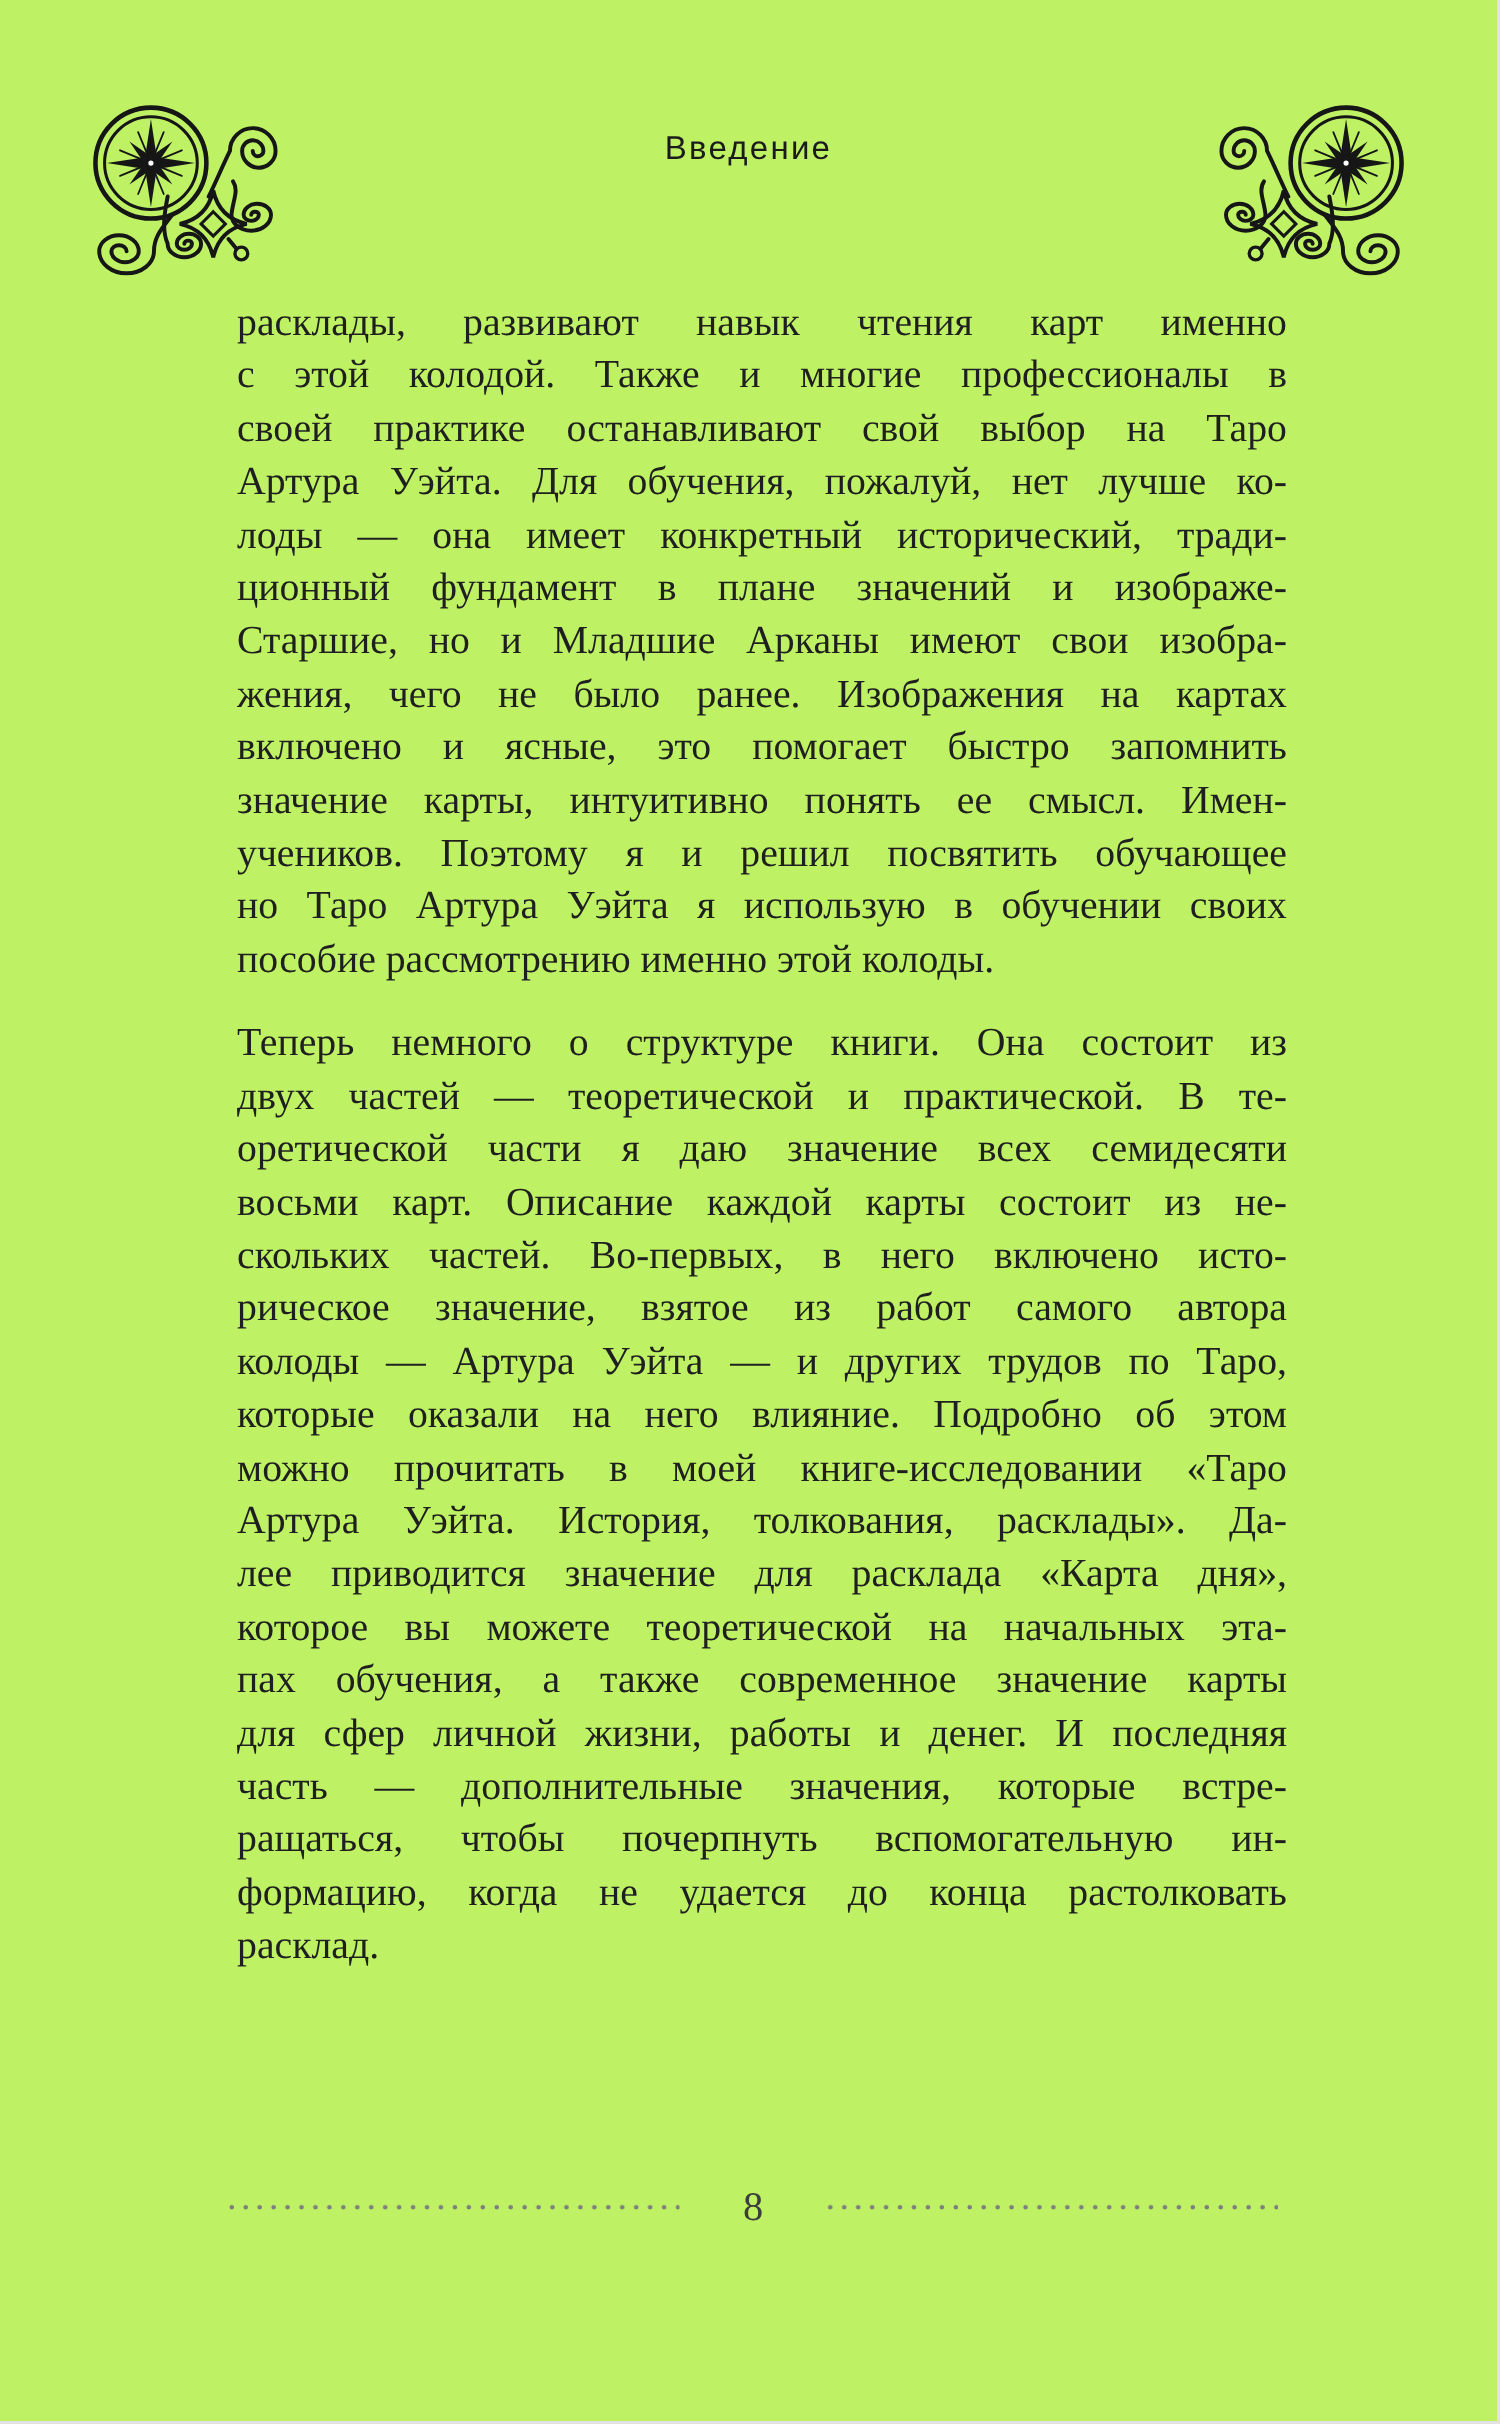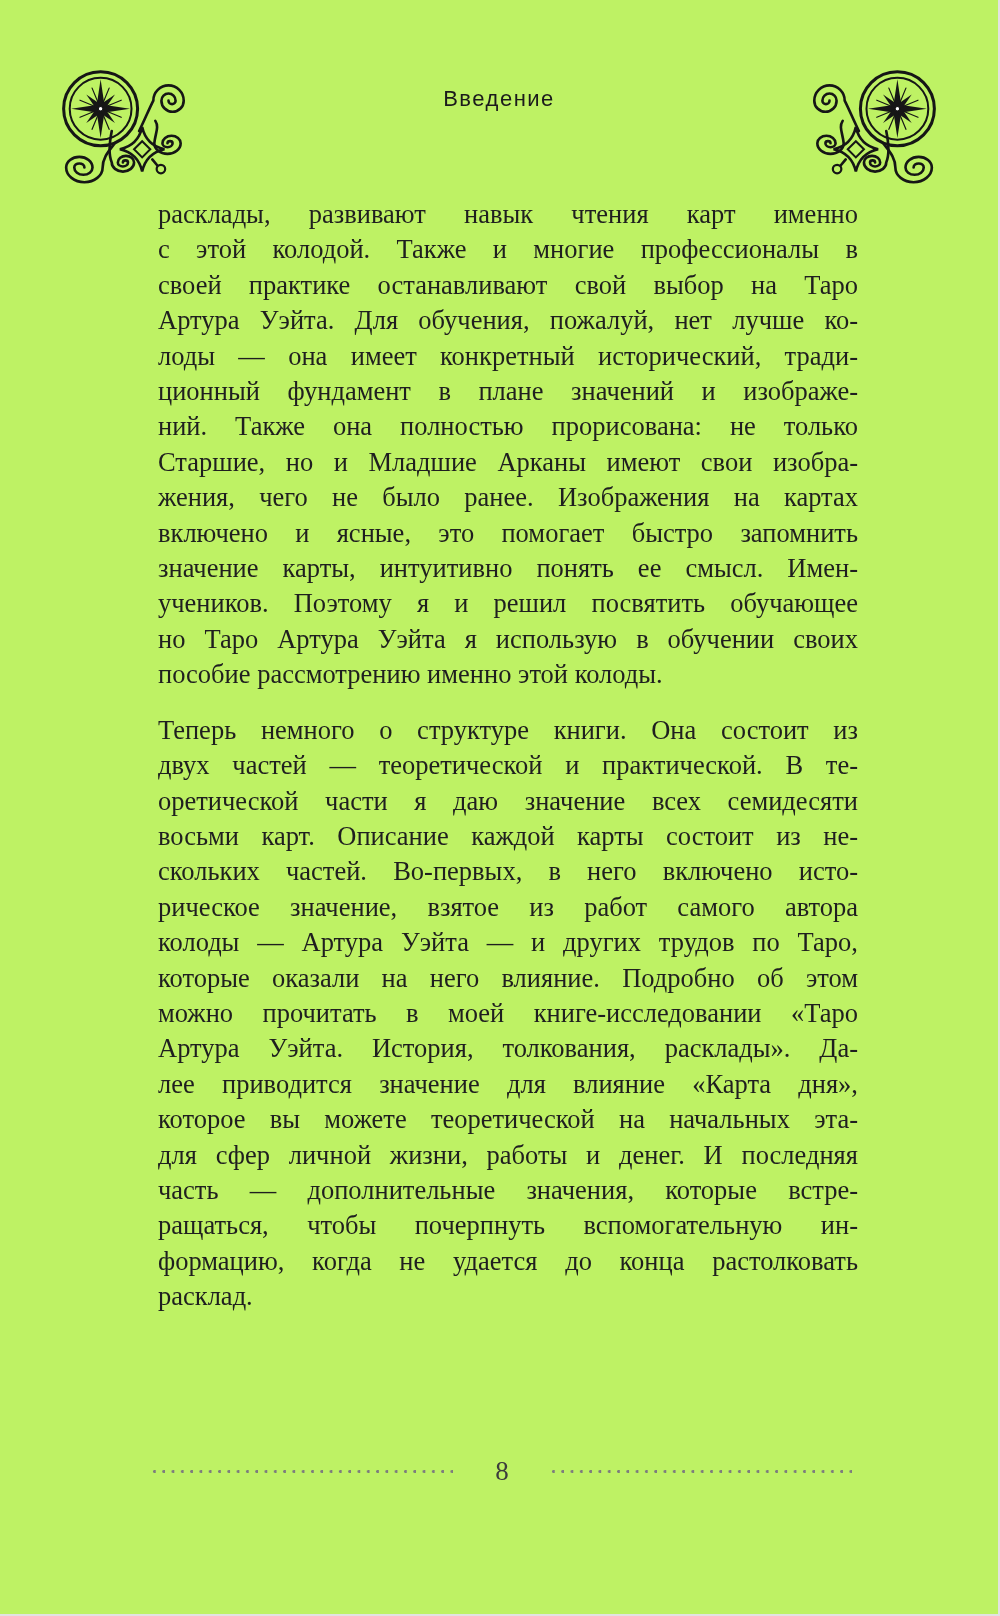--- a/index.html
+++ b/index.html
@@ -157,42 +157,42 @@
   </header>
 
   <main class="body-text">
     <div class="paragraph">
         <div class="line">расклады, развивают навык чтения карт именно</div>
         <div class="line">с этой колодой. Также и многие профессионалы в</div>
         <div class="line">своей практике останавливают свой выбор на Таро</div>
         <div class="line">Артура Уэйта. Для обучения, пожалуй, нет лучше ко-</div>
         <div class="line">лоды — она имеет конкретный исторический, тради-</div>
         <div class="line">ционный фундамент в плане значений и изображе-</div>
-        <div class="line">ний. Также она полностью прорисована: не только</div>
         <div class="line">Старшие, но и Младшие Арканы имеют свои изобра-</div>
         <div class="line">жения, чего не было ранее. Изображения на картах</div>
         <div class="line">включено и ясные, это помогает быстро запомнить</div>
         <div class="line">значение карты, интуитивно понять ее смысл. Имен-</div>
         <div class="line">учеников. Поэтому я и решил посвятить обучающее</div>
         <div class="line">но Таро Артура Уэйта я использую в обучении своих</div>
         <div class="line last">пособие рассмотрению именно этой колоды.</div>
       </div>
     <div class="paragraph">
         <div class="line">Теперь немного о структуре книги. Она состоит из</div>
         <div class="line">двух частей — теоретической и практической. В те-</div>
         <div class="line">оретической части я даю значение всех семидесяти</div>
         <div class="line">восьми карт. Описание каждой карты состоит из не-</div>
         <div class="line">скольких частей. Во-первых, в него включено исто-</div>
         <div class="line">рическое значение, взятое из работ самого автора</div>
         <div class="line">колоды — Артура Уэйта — и других трудов по Таро,</div>
         <div class="line">которые оказали на него влияние. Подробно об этом</div>
         <div class="line">можно прочитать в моей книге-исследовании «Таро</div>
         <div class="line">Артура Уэйта. История, толкования, расклады». Да-</div>
-        <div class="line">лее приводится значение для влияние «Карта дня»,</div>
+        <div class="line">лее приводится значение для расклада «Карта дня»,</div>
         <div class="line">которое вы можете теоретической на начальных эта-</div>
+        <div class="line">пах обучения, а также современное значение карты</div>
         <div class="line">для сфер личной жизни, работы и денег. И последняя</div>
         <div class="line">часть — дополнительные значения, которые встре-</div>
         <div class="line">ращаться, чтобы почерпнуть вспомогательную ин-</div>
         <div class="line">формацию, когда не удается до конца растолковать</div>
         <div class="line last">расклад.</div>
       </div>
   </main>
 
   <footer class="page-footer">
     <span class="dots"></span>

